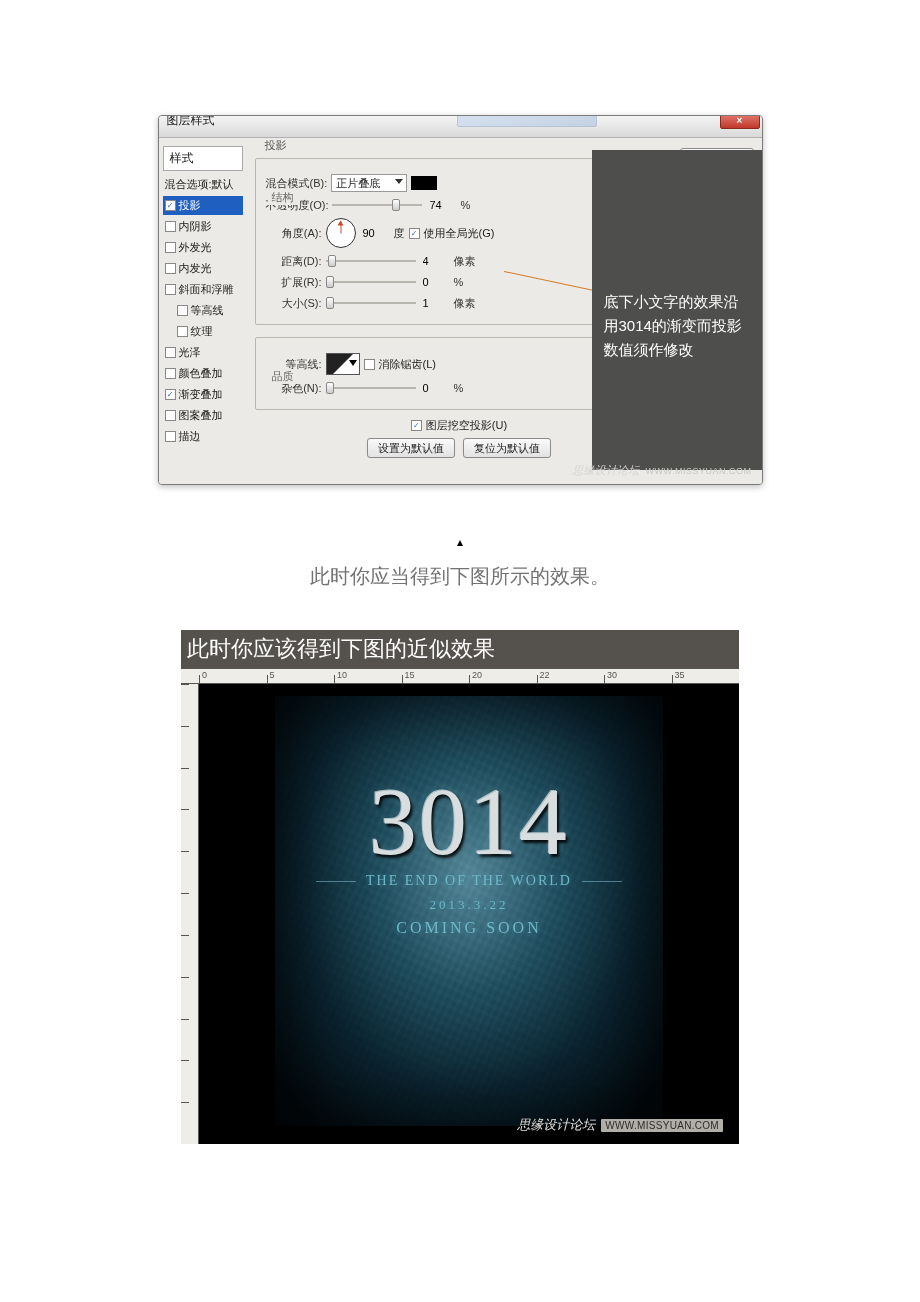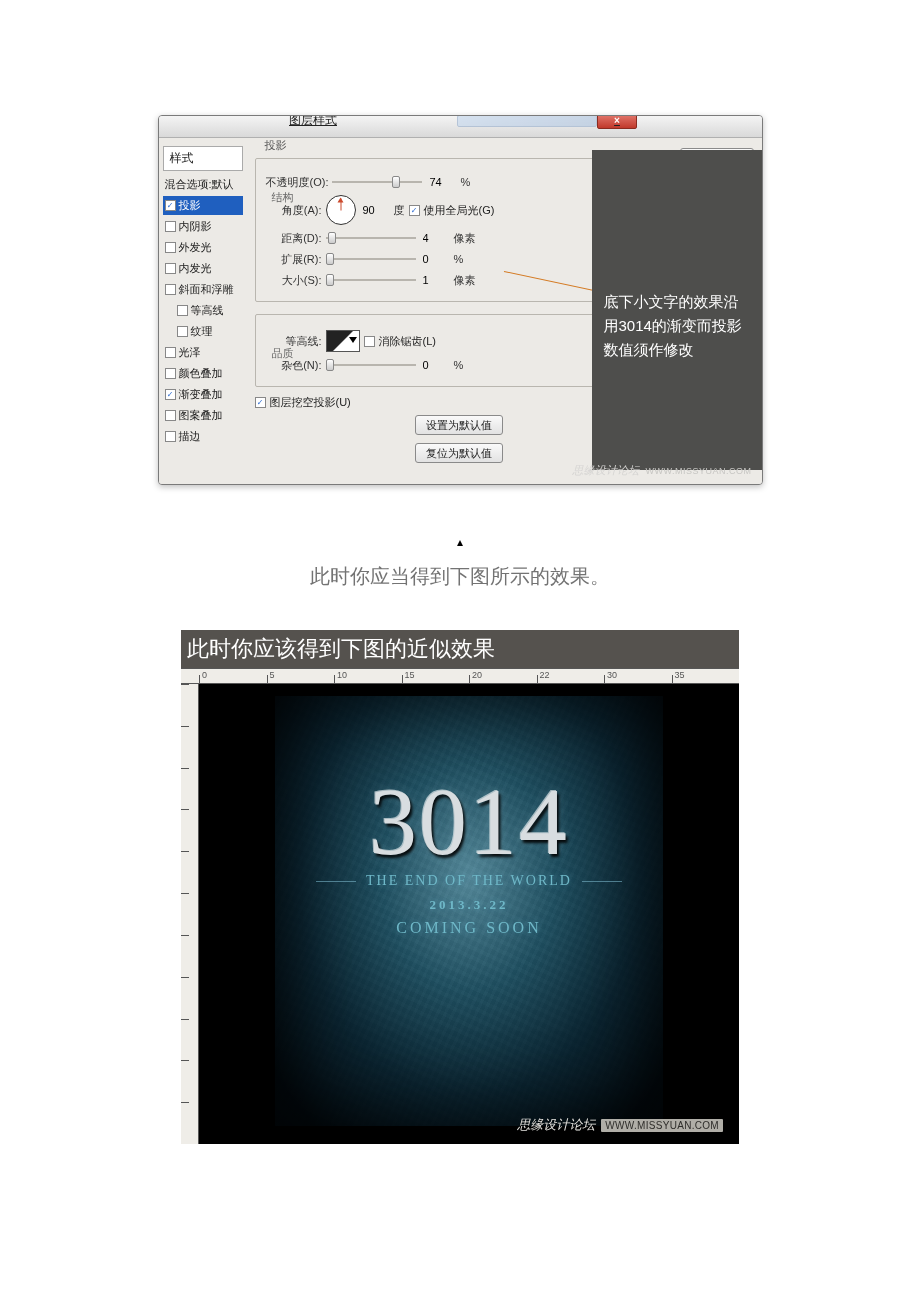--- a/index.html
+++ b/index.html
@@ -31,24 +31,23 @@
     box-shadow: 0 2px 6px rgba(0,0,0,0.25);
     position: relative;
     overflow: hidden;
   }
   .titlebar {
     height: 22px;
     background: linear-gradient(#f4f4f4,#d9d9d9);
     border-bottom: 1px solid #b0b0b0;
     display: flex;
     align-items: center;
-    justify-content: center;
+    justify-content: space-between;
     padding: 0 2px 12px 8px;
     font-size: 12px;
-    text-decoration: underline;
   }
   .titlebar .glass-center {
     width: 140px; height: 12px;
     background: linear-gradient(90deg, #c9daee, #b5c8e0);
     border: 1px solid #9fb4cf;
     border-radius: 2px;
     opacity: .7;
     margin-left: 120px;
   }
   .close-btn {
@@ -420,21 +419,21 @@
     text-shadow: 0 0 6px rgba(90,170,195,0.5);
   }
   .poster-line.l1 { margin-top: -4px; position:relative; }
   .poster-line.l1::before,
   .poster-line.l1::after {
     content:""; position:absolute; top:50%;
     width:40px; height:1px; background:rgba(120,180,200,0.6);
   }
   .poster-line.l1::before { left:-50px; }
   .poster-line.l1::after  { right:-50px; }
-  .poster-line.l2 { margin-top: 8px; font-size:13px; letter-spacing:3px;font-weight:bold; }
+  .poster-line.l2 { margin-top: 8px; font-size:13px; letter-spacing:3px; }
   .poster-line.l3 { margin-top: 6px; font-size:16px; letter-spacing:3px;text-align:right; }
   .watermark2 {
     position:absolute;
     right:16px; bottom:10px;
     display:flex; align-items:baseline; gap:6px;
     color:#e3e2de;
     font-size:13px;
   }
   .watermark2 .wm-zh { font-style: italic; font-family:"Microsoft YaHei","SimSun"; text-shadow:0 1px 1px #000; }
   .watermark2 .wm-en {
@@ -520,20 +519,28 @@
             <span>描边</span>
           </div>
         </div>
 
         <div class="center-col">
           <div class="group-title">投影</div>
 
           <div class="group-box" style="margin-top:16px;">
             <div class="sub-title">结构</div>
 
+            <div class="row">
+              <label>混合模式(B):</label>
+              <span class="dropdown">
+                <span>正片叠底</span>
+                <span class="caret"></span>
+              </span>
+              <span class="swatch"></span>
+            </div>
 
             <div class="row">
               <label>不透明度(O):</label>
               <span class="slider-track">
                   <span class="slider-thumb" style="left:66%"></span>
                 </span>
               <input class="num" value="74" style="">
               <span class="unit">%</span>
             </div>
 
@@ -589,25 +596,25 @@
             <div class="row">
               <label>杂色(N):</label>
               <span class="slider-track">
                   <span class="slider-thumb" style="left:0%"></span>
                 </span>
               <input class="num" value="0" style="">
               <span class="unit">%</span>
             </div>
           </div>
 
-          <div class="row" style="justify-content:flex-start;margin-top:8px;">
+          <div class="row" style="justify-content:center;margin-top:8px;">
             <span class="cb checked"></span>
             <span>图层挖空投影(U)</span>
           </div>
-          <div class="row" style="justify-content:center;gap:8px;flex-direction:column;">
+          <div class="row" style="justify-content:center;gap:8px;">
             <span class="btn">设置为默认值</span>
             <span class="btn">复位为默认值</span>
           </div>
         </div>
 
         <div class="right-col">
           <span class="btn">确定</span>
           <span class="btn">复位</span>
           <span class="btn">新建样式(W)...</span>
           <div class="preview-cb-row">

